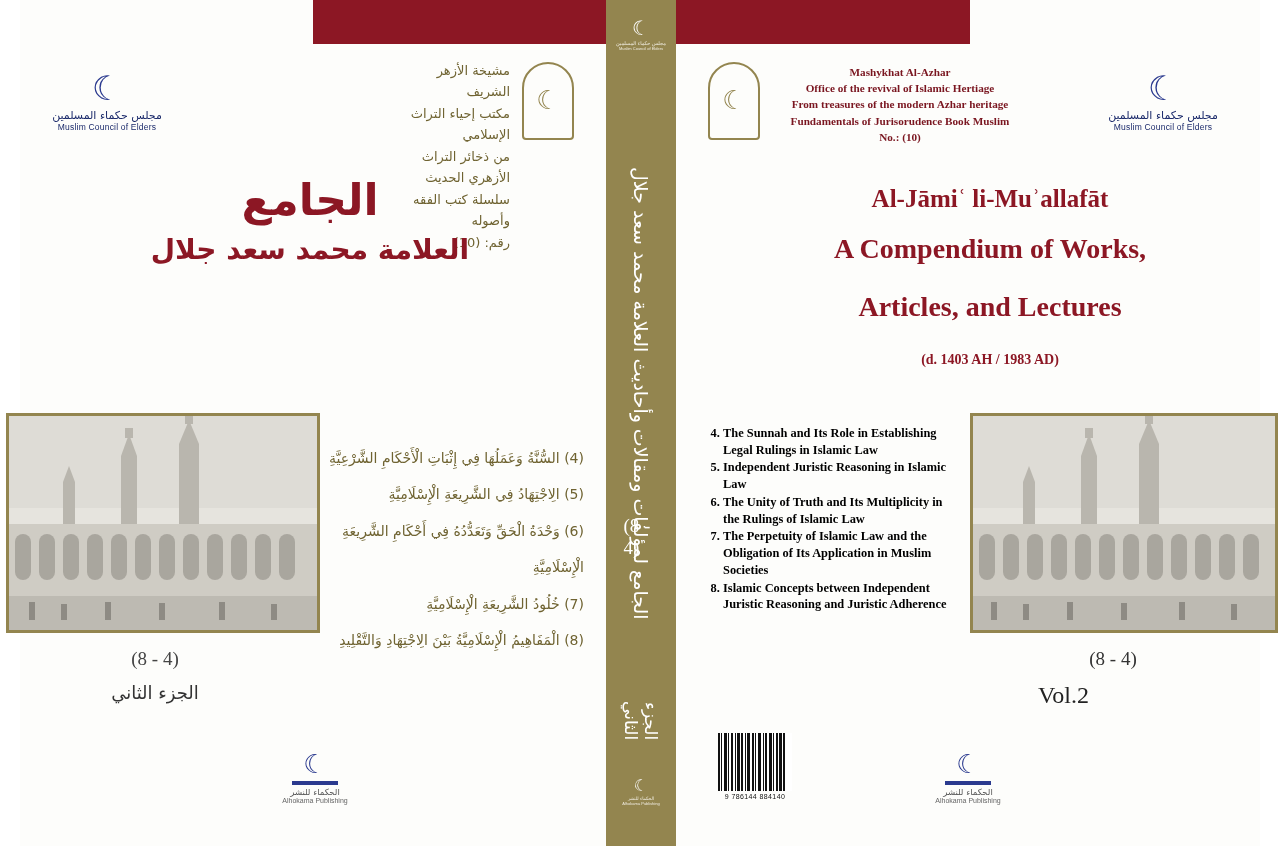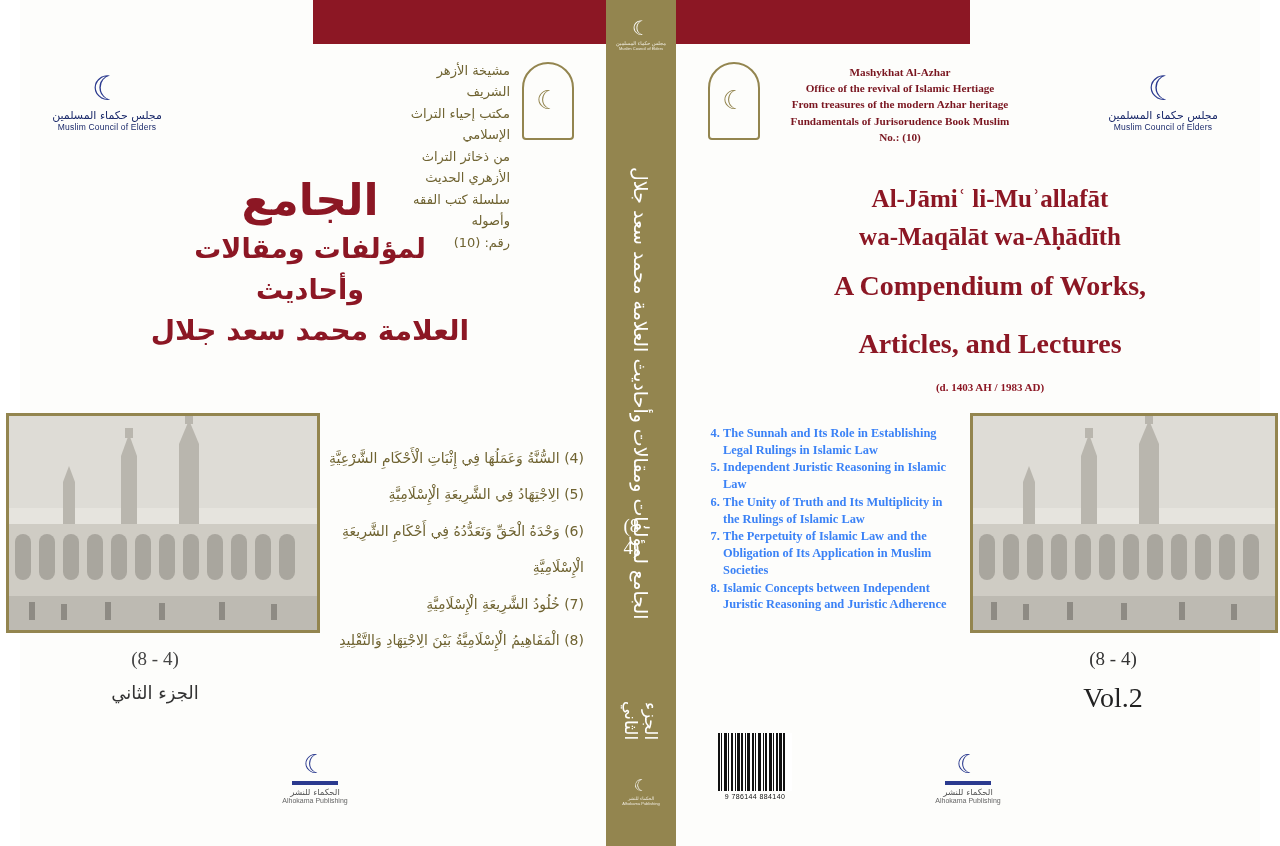--- a/index.html
+++ b/index.html
@@ -45,41 +45,41 @@
   .ar-title{position:absolute;left:150px;top:170px;width:320px;text-align:center;direction:rtl;color:#8c1724;font-family:"DejaVu Sans",sans-serif;}
   .ar-title .l1{font-size:44px;font-weight:bold;line-height:1.35;}
   .ar-title .l2{font-size:27px;font-weight:bold;line-height:1.5;}
   .ar-title .l3{font-size:28px;font-weight:bold;line-height:1.5;}
   .ar-title .l4{font-size:15px;margin-top:8px;color:#8c1724;}
 
   
   .en-title{position:absolute;left:700px;top:180px;width:580px;text-align:center;color:#8c1724;}
   .en-title .t1{font-size:25px;font-weight:bold;line-height:1.5;}
   .en-title .t2{font-size:28px;font-weight:bold;line-height:1.5;margin-top:10px;}
-  .en-title .t3{font-size:11px;font-weight:bold;margin-top:16px;}
+  .en-title .t3{font-size:14px;font-weight:bold;margin-top:24px;}
 
   
   .photo{position:absolute;border:3px solid #93854f;background:#cfcfca;overflow:hidden;}
   .photo-back{left:6px;top:413px;width:308px;height:214px;}
   .photo-front{left:970px;top:413px;width:302px;height:214px;}
   .photo svg{display:block;width:100%;height:100%;}
 
   
   .ar-list{position:absolute;left:320px;top:440px;width:264px;direction:rtl;text-align:right;color:#6f6331;font-family:"DejaVu Sans",sans-serif;font-size:14px;line-height:2.6;}
 
   
-  .en-list{position:absolute;left:705px;top:425px;width:250px;color:#3b82f6;font-family:"Liberation Serif",serif;font-size:12.4px;font-weight:bold;line-height:1.35;}
+  .en-list{position:absolute;left:705px;top:425px;width:250px;color:#000000;font-family:"Liberation Serif",serif;font-size:12.4px;font-weight:bold;line-height:1.35;}
   .en-list li{margin-bottom:1px;}
   .en-list ol{margin:0;padding-left:18px;}
 
   .back-range{position:absolute;left:80px;top:648px;width:150px;text-align:center;color:#444;font-size:19px;font-family:"Liberation Serif",serif;}
   .back-part{position:absolute;left:80px;top:682px;width:150px;text-align:center;color:#333;font-size:18px;direction:rtl;font-family:"DejaVu Sans",sans-serif;}
 
   .front-range{position:absolute;left:1038px;top:648px;width:150px;text-align:center;color:#333;font-size:19px;}
-  .front-vol{position:absolute;left:1038px;top:682px;width:150px;text-align:center;color:#222;font-size:28px;}
+  .front-vol{position:absolute;left:1038px;top:682px;width:150px;text-align:left;color:#222;font-size:24px;}
 
   
   .pub{position:absolute;text-align:center;width:120px;}
   .pub .cres{font-size:26px;color:#2b3a8f;line-height:1;}
   .pub .bar{width:46px;height:4px;background:#2b3a8f;margin:3px auto 0;}
   .pub .ar{font-size:8.5px;color:#555;font-family:"DejaVu Sans",sans-serif;margin-top:2px;}
   .pub .en{font-size:7px;color:#666;font-family:"Liberation Sans",sans-serif;}
   .pub-back{left:255px;top:752px;}
   .pub-front{left:908px;top:752px;}
 
@@ -134,21 +134,20 @@
   <div class="back-head-ar">
     <div style="white-space:pre-line">مشيخة الأزهر الشريف
 مكتب إحياء التراث الإسلامي
 من ذخائر التراث الأزهري الحديث
 سلسلة كتب الفقه وأصوله
 رقم: (10)</div>
   </div>
 
   <div class="ar-title">
     <div class="l1">الجامع</div>
-    <div class="l2">لمؤلفات ومقالات وأحاديث</div>
     <div class="l3">العلامة محمد سعد جلال</div>
   </div>
 
   <div class="photo photo-back">
     <svg viewBox="0 0 308 214" preserveAspectRatio="none">
       <rect x="0" y="0" width="308" height="214" fill="#e6e4de"></rect>
       <rect x="0" y="0" width="308" height="92" fill="#dedcd6"></rect>
       <g fill="#b9b6ae">
         <rect x="112" y="40" width="16" height="70"></rect>
         <path d="M112 40 l8 -22 l8 22 z"></path>
@@ -217,21 +216,20 @@
   <div class="front-head">
     <div>Mashykhat Al-Azhar</div>
     <div>Office of the revival of Islamic Hertiage</div>
     <div>From treasures of the modern Azhar heritage</div>
     <div>Fundamentals of Jurisorudence Book Muslim</div>
     <div>No.: (10)</div>
   </div>
 
   <div class="en-title">
     <div class="t1">Al-Jāmiʿ li-Muʾallafāt</div>
-    <div class="t1">wa-Maqālāt wa-Aḥādīth</div>
     <div class="t2">A Compendium of Works,</div>
     <div class="t2" style="margin-top:16px">Articles, and Lectures</div>
     <div class="t3">(d. 1403 AH / 1983 AD)</div>
   </div>
 
   <div class="photo photo-front">
     <svg viewBox="0 0 302 214" preserveAspectRatio="none">
       <rect x="0" y="0" width="302" height="214" fill="#e6e4de"></rect>
       <rect x="0" y="0" width="302" height="92" fill="#dedcd6"></rect>
       <g fill="#b9b6ae">

